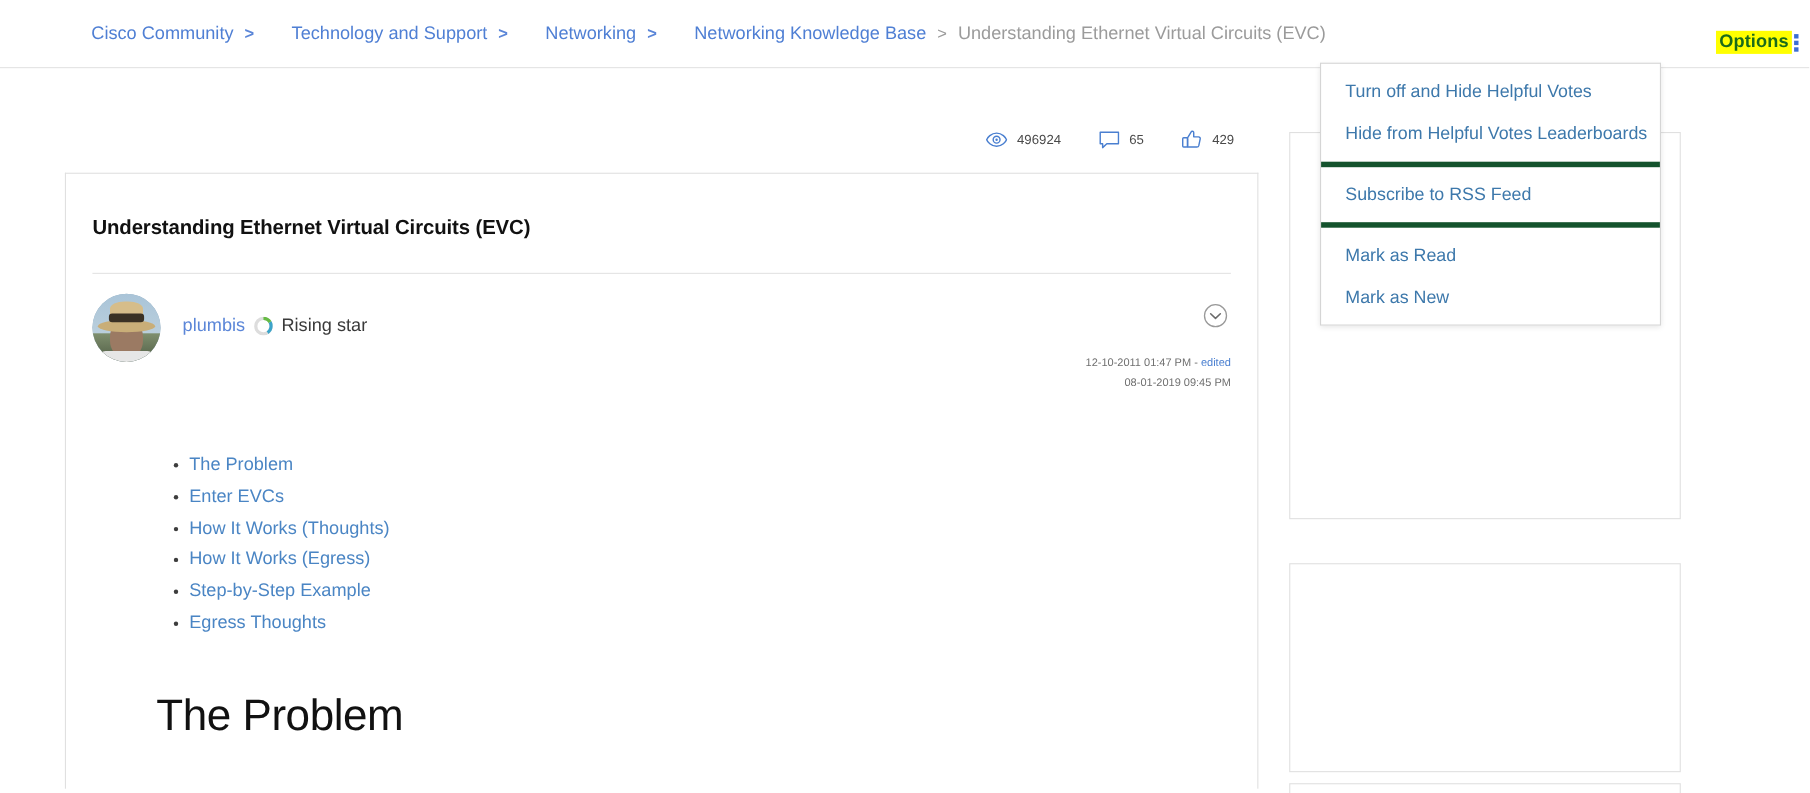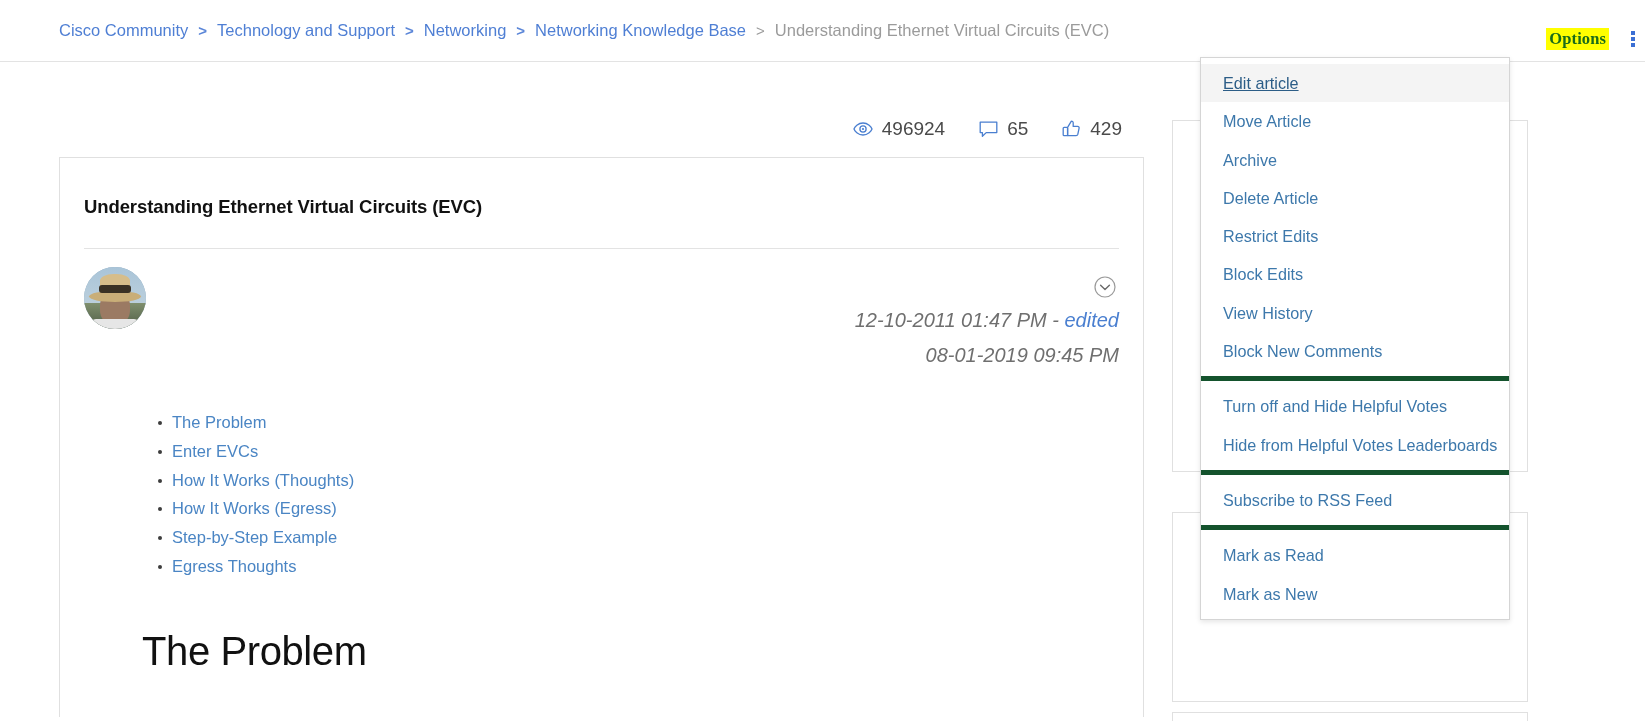--- a/index.html
+++ b/index.html
@@ -32,41 +32,41 @@
     display: flex;
     align-items: center;
     margin-left: 59px;
     font-size: 16.5px;
     white-space: nowrap;
   }
   .crumb-link {
     color: #4f7fd4;
     text-decoration: none;
     cursor: pointer;
+    margin-left: 24px;
   }
   .crumb-current {
     color: #9b9b9b;
   }
   .crumb-sep {
     color: #5b86d8;
     margin: 0 10px;
     font-size: 15px;
     font-weight: 600;
   }
   .crumb-sep.dim { color: #9b9b9b; font-weight: 400; }
 
   
   #options-wrap {
     position: absolute;
     right: 8px;
     top: 28px;
     display: flex;
     align-items: center;
-    gap: 20px;
-    font-family: Liberation Serif, serif;
+    gap: 0;
   }
   #options-label {
     background: #ffff00;
     color: #1a6b1a;
     font-weight: bold;
     font-size: 16.5px;
     padding: 1px 3px;
     cursor: pointer;
     letter-spacing: 0.1px;
   }
@@ -88,21 +88,21 @@
   #stats-row {
     position: absolute;
     top: 118px;
     left: 0;
     width: 1160px;
     display: flex;
     justify-content: flex-end;
     align-items: center;
     gap: 34px;
     padding-right: 38px;
-    font-size: 19px;
+    font-size: 12px;
     color: #4a4a4a;
   }
   .stat {
     display: flex;
     align-items: center;
     gap: 9px;
   }
   .stat svg { display: block; }
 
   
@@ -178,26 +178,25 @@
   #author-rank { color: #3a3a3a; }
 
   #collapse-btn {
     position: absolute;
     right: 2px; top: 8px;
     width: 24px; height: 24px;
     cursor: pointer;
   }
   #timestamps {
     position: absolute;
-    right: 0; top: 36px;
+    right: 0; top: 55px;
     text-align: right;
-    font-size: 20px;
+    font-size: 10px;
     color: #6f6f6f;
     line-height: 1.75;
-    font-style: italic;
   }
   #ts-edited-link { color: #4a7fd0; text-decoration: none; cursor: pointer; }
 
   
   #toc {
     margin: 60px 0 0 0;
     padding: 0 0 0 112px;
     list-style: none;
   }
   #toc li {
@@ -340,20 +339,32 @@
       <div id="avatar">
         <div class="sky"></div>
         <div class="grass"></div>
         <div class="face"></div>
         <div class="hattop"></div>
         <div class="hatbrim2"></div>
         <div class="hatband"></div>
         <div class="shirt"></div>
       </div>
 
+      <div id="author-meta">
+        <a id="author-name">plumbis</a>
+        <span id="rank-badge">
+          <svg width="17" height="17" viewBox="0 0 17 17">
+            <circle cx="8.5" cy="8.5" r="7" fill="none" stroke="#dddddd" stroke-width="3"></circle>
+            <path d="M8.5 1.5a7 7 0 0 1 6.0 3.4" fill="none" stroke="#66bb44" stroke-width="3"></path>
+            <path d="M14.5 4.9a7 7 0 0 1 -2.2 9.4" fill="none" stroke="#3ca4c9" stroke-width="3"></path>
+            <circle cx="8.5" cy="8.5" r="3" fill="#ffffff"></circle>
+          </svg>
+        </span>
+        <span id="author-rank">Rising star</span>
+      </div>
 
       <div id="collapse-btn">
         <svg width="24" height="24" viewBox="0 0 24 24">
           <circle cx="12" cy="12" r="10" fill="none" stroke="#9a9a9a" stroke-width="1.2"></circle>
           <path d="M7.6 10.2l4.4 4.2 4.4-4.2" fill="none" stroke="#6a6a6a" stroke-width="1.4" stroke-linecap="round" stroke-linejoin="round"></path>
         </svg>
       </div>
 
       <div id="timestamps">
         <div>
@@ -384,30 +395,20 @@
       <li>
         <a>Egress Thoughts</a>
       </li>
     </ul>
 
     <h2 id="section-heading">The Problem</h2>
   </div>
 
   <div id="options-menu">
       <div class="menu-group">
-        <a class="menu-item active">Edit article</a>
-        <a class="menu-item">Move Article</a>
-        <a class="menu-item">Archive</a>
-        <a class="menu-item">Delete Article</a>
-        <a class="menu-item">Restrict Edits</a>
-        <a class="menu-item">Block Edits</a>
-        <a class="menu-item">View History</a>
-        <a class="menu-item">Block New Comments</a>
-      </div>
-      <div class="menu-group">
         <a class="menu-item">Turn off and Hide Helpful Votes</a>
         <a class="menu-item">Hide from Helpful Votes Leaderboards</a>
       </div>
       <div class="menu-group">
         <a class="menu-item">Subscribe to RSS Feed</a>
       </div>
       <div class="menu-group">
         <a class="menu-item">Mark as Read</a>
         <a class="menu-item">Mark as New</a>
       </div>

